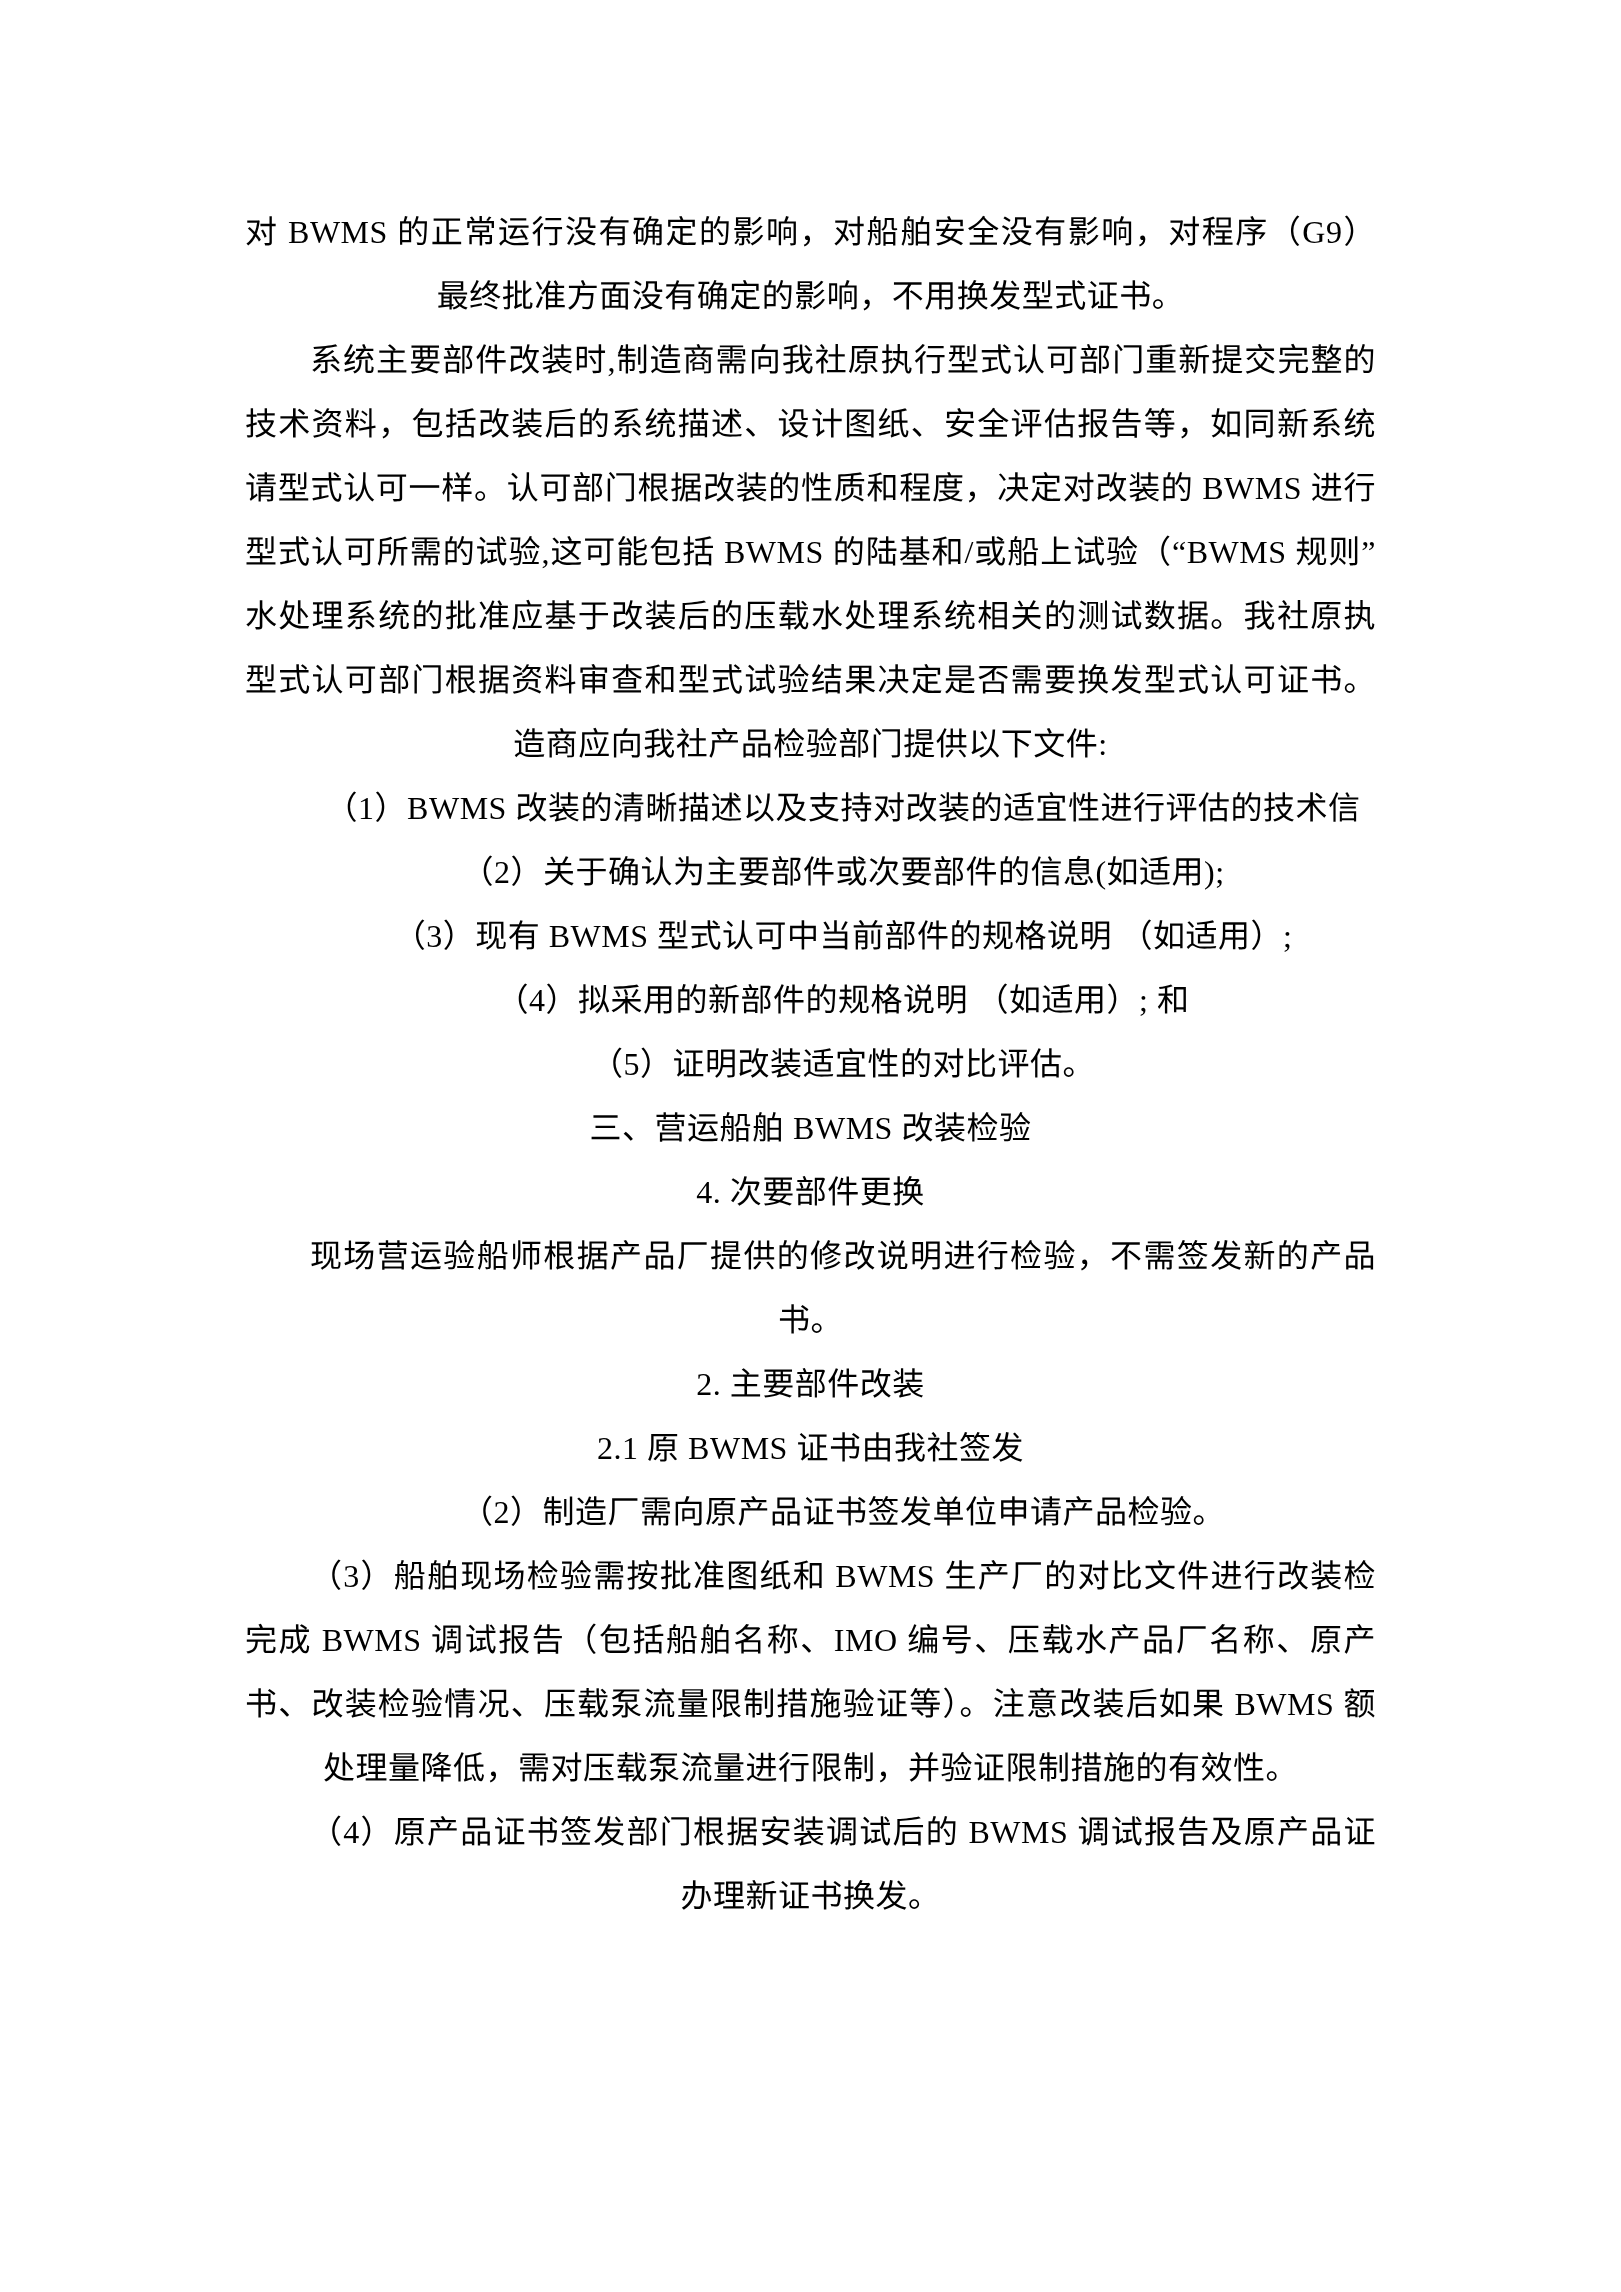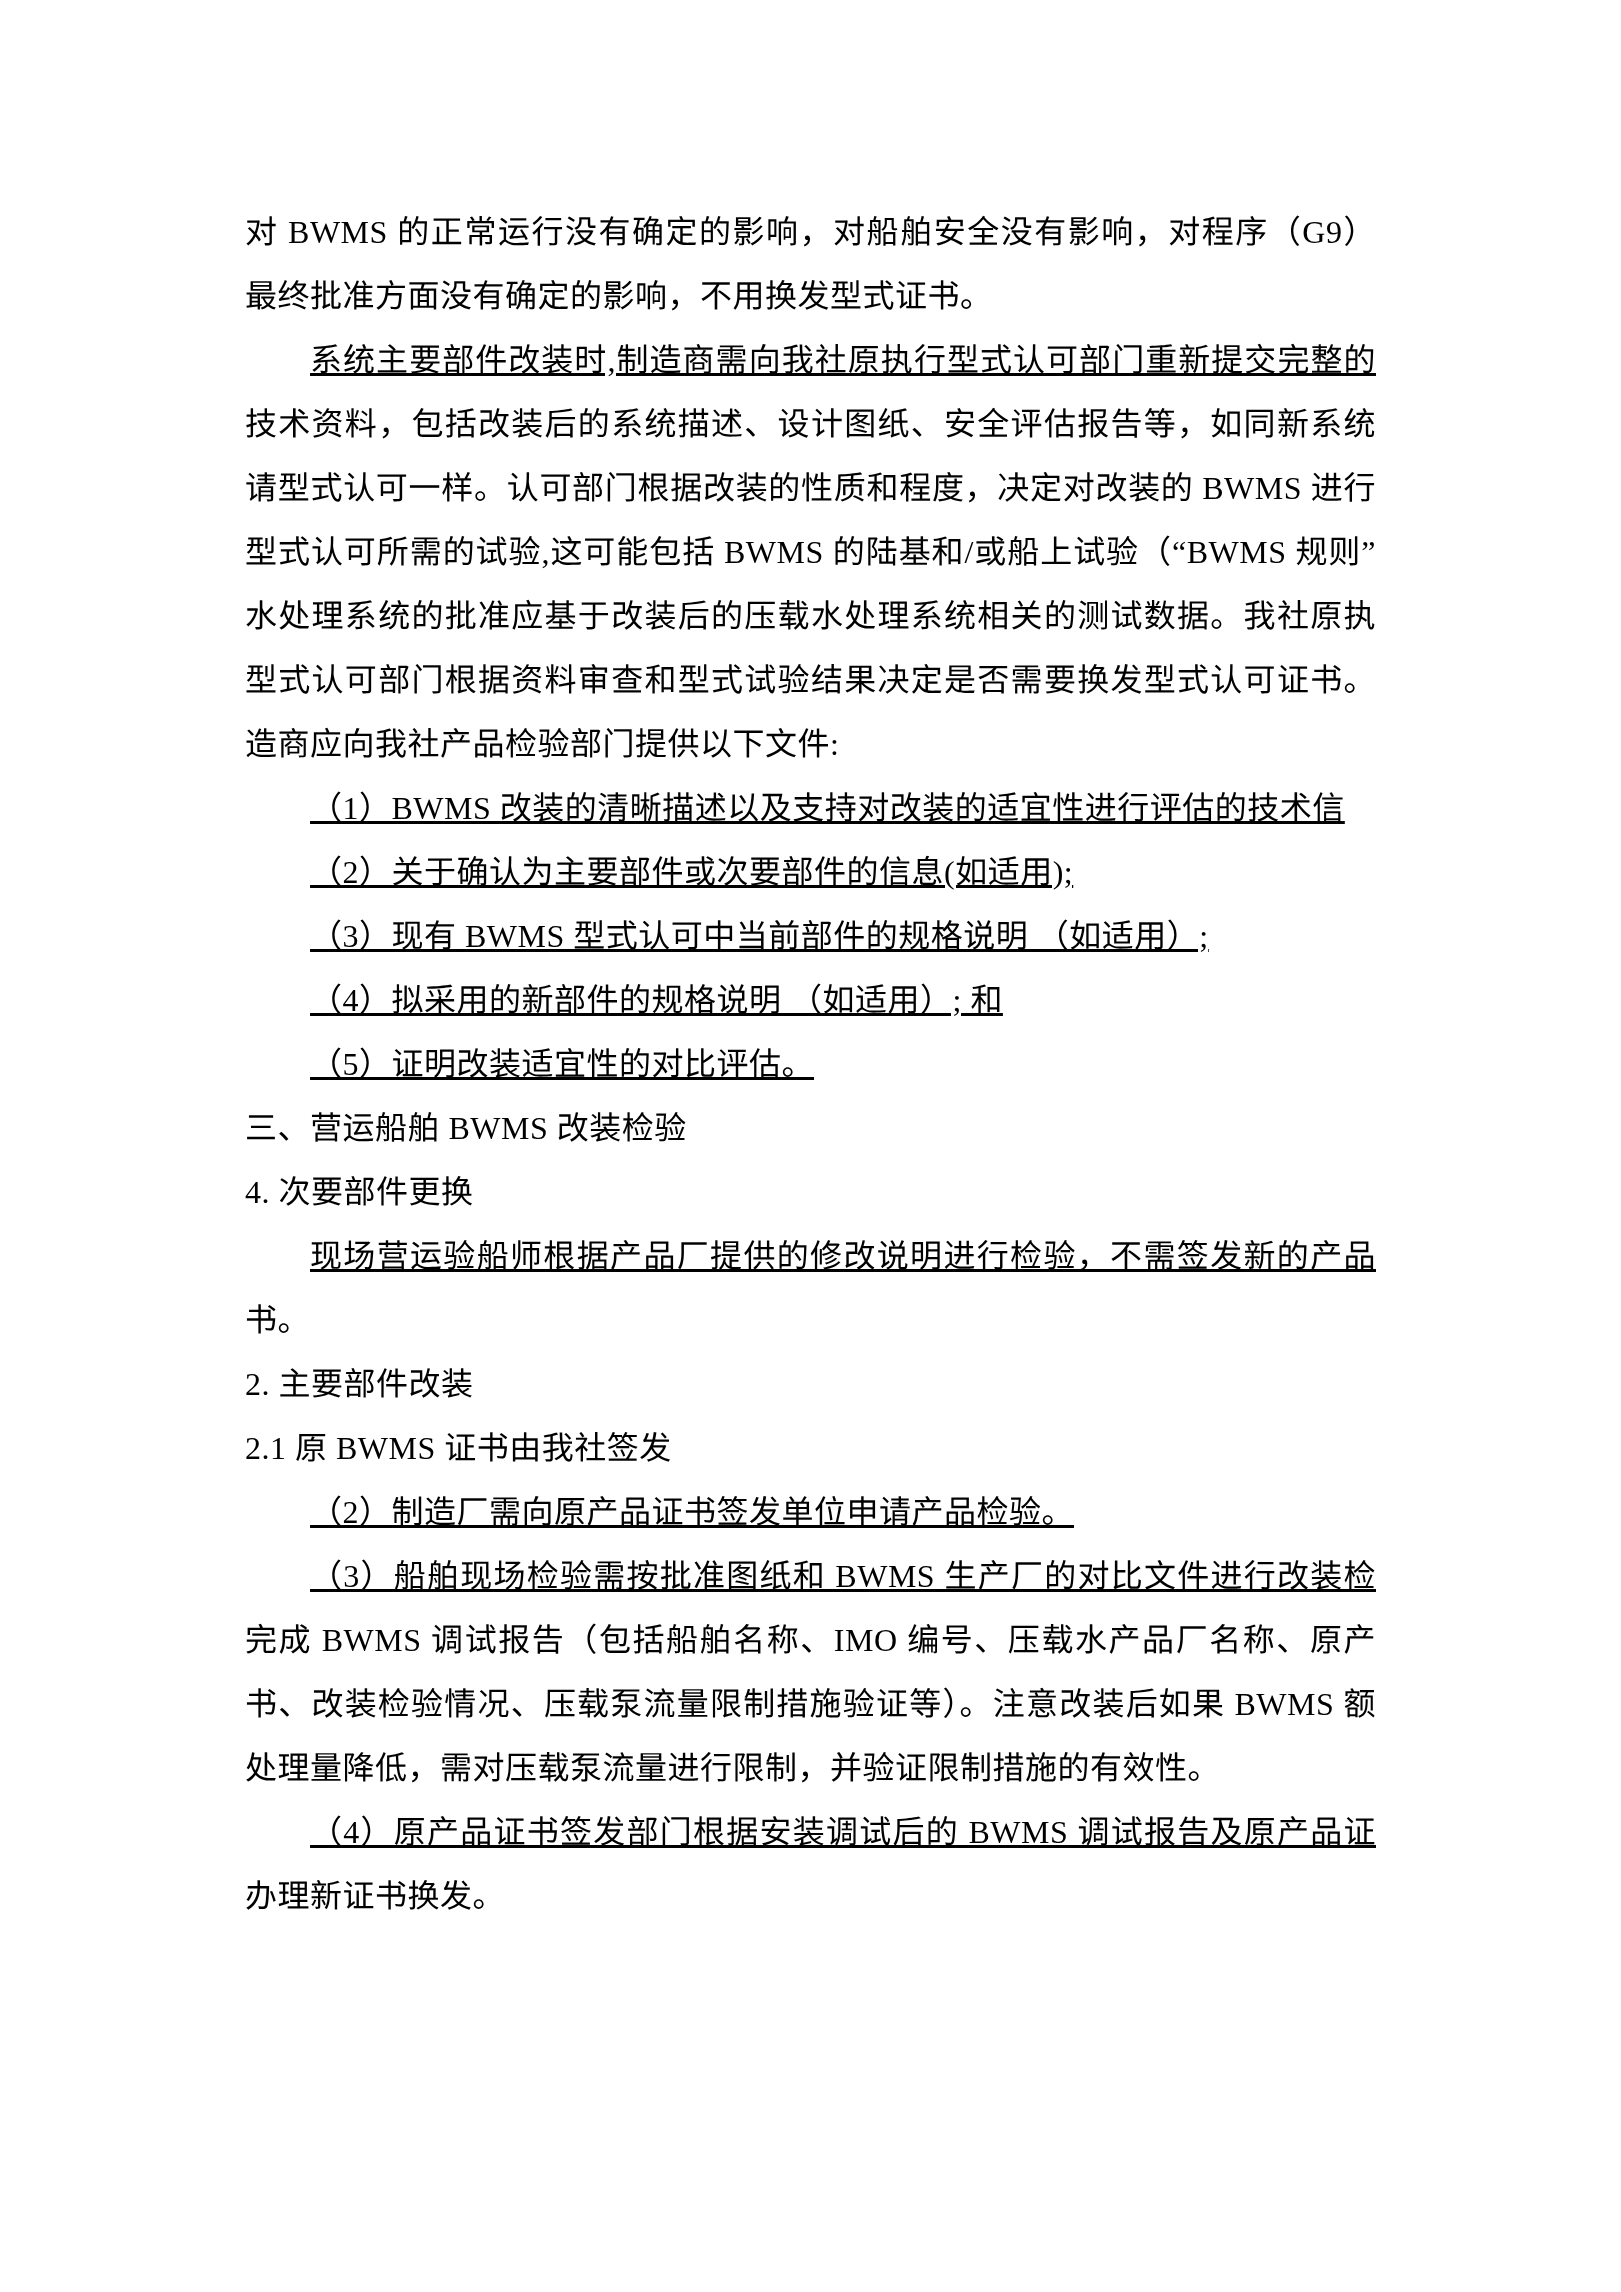--- a/index.html
+++ b/index.html
@@ -21,26 +21,25 @@
     left: 245px;
     top: 200px;
     width: 1131px;
     font-size: 32px;
   }
   .line {
     height: 64px;
     line-height: 64px;
     white-space: normal;
     overflow: hidden;
-    text-align: left;
+    text-align: center;
     letter-spacing: 0.5px;
   }
   .line.ind {
     padding-left: 65px;
-    text-decoration: underline;
   }
   .line.jst {
     text-align: justify;
     text-align-last: justify;
   }
 </style>
 </head>
 <body>
 
 <div class="page">

